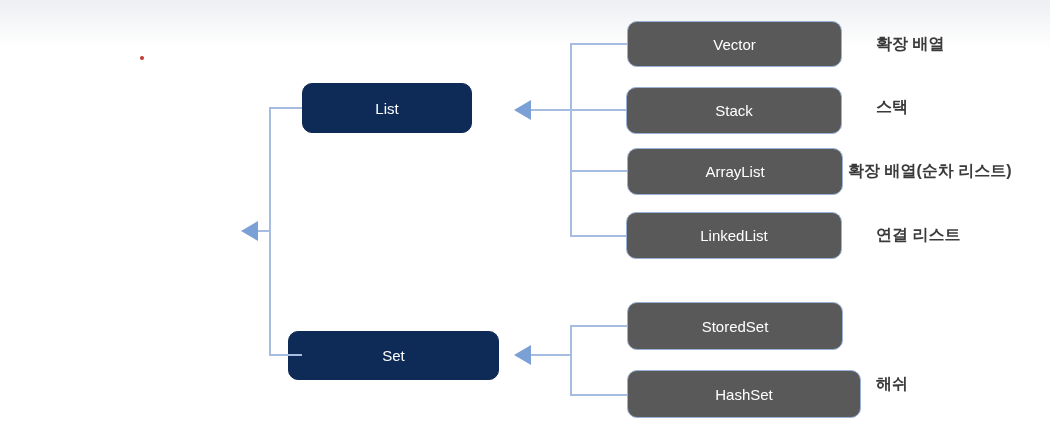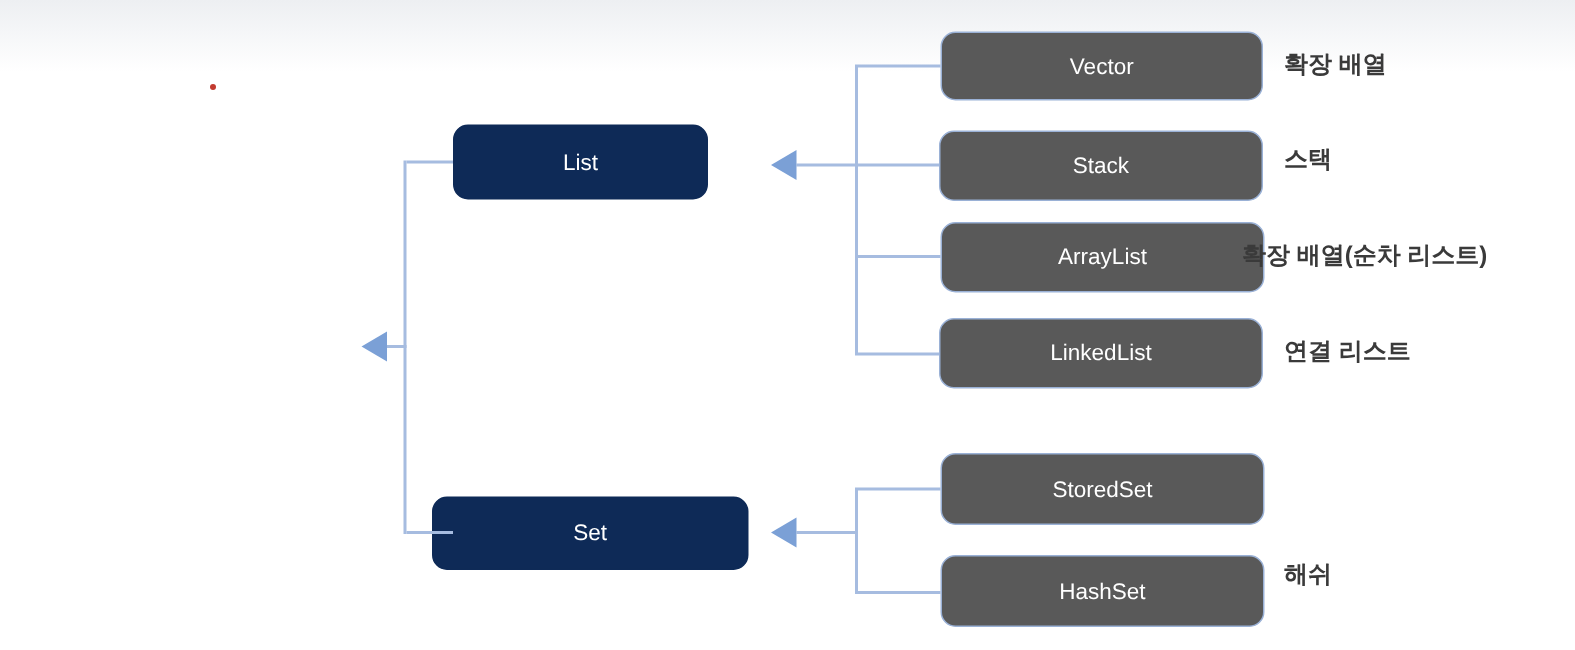--- a/index.html
+++ b/index.html
@@ -27,20 +27,21 @@
   .root{background:#6C99D1;border:1px solid #5E8BC6;}
   .branch{background:#0E2A57;border:1px solid #0E2A57;}
   .leaf{background:#595959;border:1px solid #9AB1D6;}
   .note{
     position:absolute;
     font-weight:bold;
     font-size:16px;
     color:#3A3A3A;
     white-space:nowrap;
     line-height:20px;
+    margin-left:20px;
   }
   .line{position:absolute;background:#A6BCE0;}
   .arrowhead{
     position:absolute;width:0;height:0;
     border-top:10px solid transparent;
     border-bottom:10px solid transparent;
     border-right:17px solid #7BA0D6;
   }
   .red-dot{
     position:absolute;left:140px;top:56px;width:4px;height:4px;
@@ -56,21 +57,21 @@
 
 
   <div class="node branch" style="left:302px;top:83px;width:170px;height:50px;">List</div>
   <div class="node branch" style="left:288px;top:331px;width:211px;height:49px;text-align:right;">Set</div>
 
   <div class="node leaf" style="left:627px;top:21px;width:215px;height:46px;">Vector</div>
   <div class="node leaf" style="left:627px;top:148px;width:216px;height:47px;">ArrayList</div>
   <div class="node leaf" style="left:626px;top:87px;width:216px;height:47px;">Stack</div>
   <div class="node leaf" style="left:626px;top:212px;width:216px;height:47px;">LinkedList</div>
   <div class="node leaf" style="left:627px;top:302px;width:216px;height:48px;">StoredSet</div>
-  <div class="node leaf" style="left:627px;top:370px;width:216px;height:48px;">HashSet</div>
+  <div class="node leaf" style="left:627px;top:370px;width:234px;height:48px;">HashSet</div>
 
   <div class="note" style="left:856px;top:34px;">확장 배열</div>
   <div class="note" style="left:856px;top:97px;">스택</div>
   <div class="note" style="left:828px;top:161px;">확장 배열(순차 리스트)</div>
   <div class="note" style="left:856px;top:225px;">연결 리스트</div>
   <div class="note" style="left:856px;top:374px;">해쉬</div>
 
   <div class="line" style="left:269px;top:107px;width:2px;height:249px;"></div>
   <div class="line" style="left:271px;top:107px;width:31px;height:2px;"></div>
   <div class="line" style="left:271px;top:354px;width:31px;height:2px;"></div>

